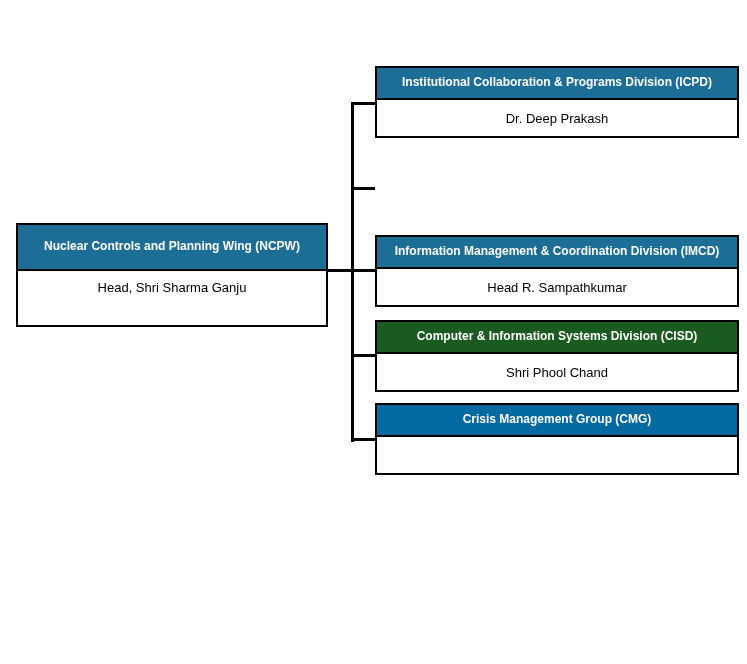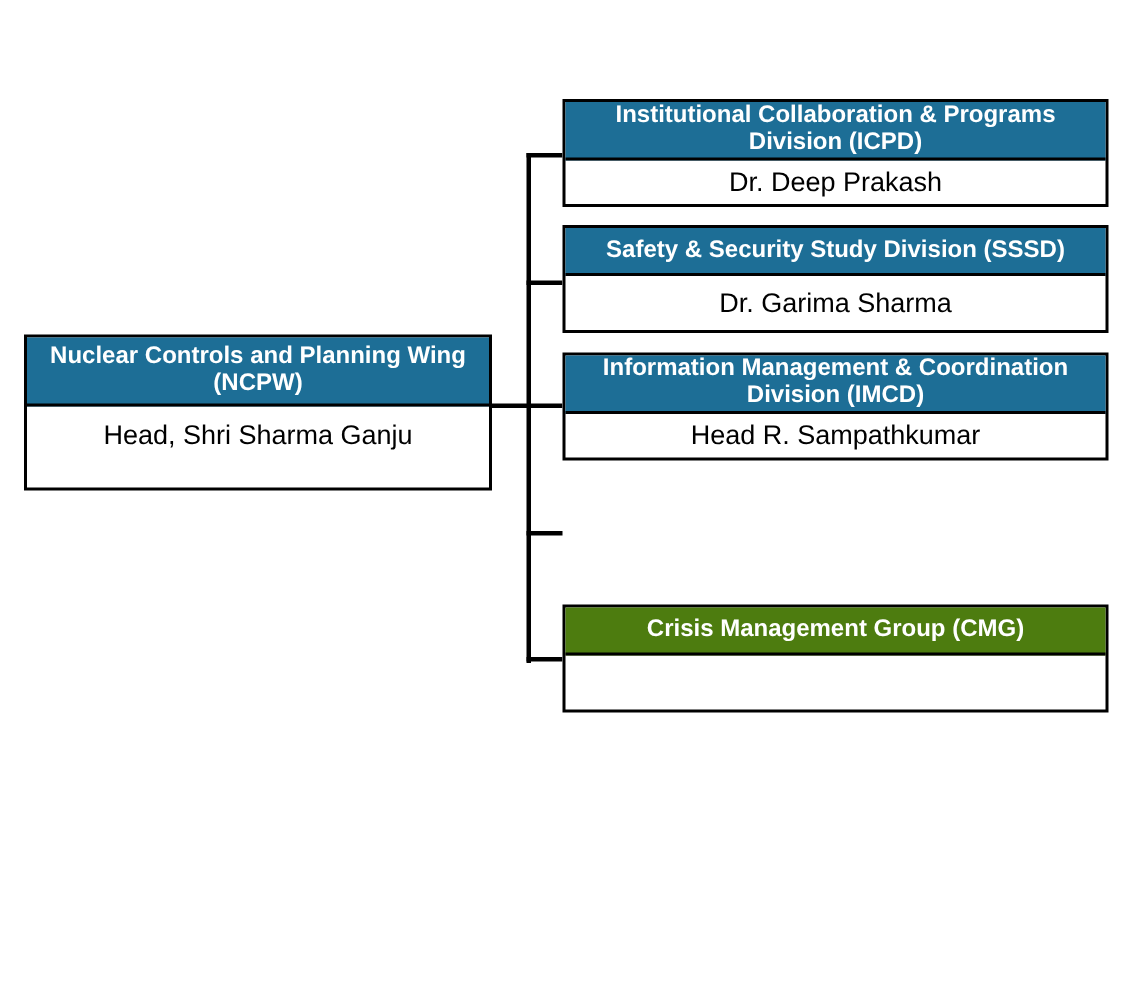--- a/index.html
+++ b/index.html
@@ -17,33 +17,33 @@
     border: 2px solid #000000;
     background: #ffffff;
     display: flex;
     flex-direction: column;
   }
   .node .hdr {
     box-sizing: border-box;
     border-bottom: 2px solid #000000;
     color: #ffffff;
     font-weight: bold;
-    font-size: 16px;
+    font-size: 12px;
     display: flex;
     align-items: center;
     justify-content: center;
     text-align: center;
     padding: 0 4px;
     line-height: 1.15;
     flex: 0 0 auto;
   }
   .node .bdy {
     flex: 1 1 auto;
     color: #000000;
-    font-size: 18px;
+    font-size: 13px;
     display: flex;
     justify-content: center;
     text-align: center;
     padding: 0 4px;
   }
   .bdy.center { align-items: center; }
   .bdy.top { align-items: flex-start; padding-top: 9px; }
 
   
   .node-root { left: 16px; top: 223px; width: 312px; height: 104px; }
@@ -86,28 +86,28 @@
   <div class="node node-root">
     <div class="hdr" style="background-color: rgb(29, 110, 150);">Nuclear Controls and Planning Wing (NCPW)</div>
     <div class="bdy top">Head, Shri Sharma Ganju</div>
   </div>
 
   <div class="node node-child node-c0">
     <div class="hdr" style="background-color: rgb(29, 110, 150);">Institutional Collaboration &amp; Programs Division (ICPD)</div>
     <div class="bdy center">Dr. Deep Prakash</div>
   </div>
 
-  <div class="node node-child node-c1">
-    <div class="hdr" style="background-color: rgb(29, 110, 150);">Safety &amp; Security Study Division (SSSD)</div>
-    <div class="bdy center">Dr. Garima Sharma</div>
-  </div>
 
   <div class="node node-child node-c2">
     <div class="hdr" style="background-color: rgb(29, 110, 150);">Information Management &amp; Coordination Division (IMCD)</div>
     <div class="bdy center">Head R. Sampathkumar</div>
   </div>
 
+  <div class="node node-child node-c3">
+    <div class="hdr" style="background-color: rgb(26, 91, 32);">Computer &amp; Information Systems Division (CISD)</div>
+    <div class="bdy center">Shri Phool Chand</div>
+  </div>
 
   <div class="node node-child node-c4">
-    <div class="hdr" style="background-color: #4d7c0f;">Crisis Management Group (CMG)</div>
+    <div class="hdr" style="background-color: #0369a1;">Crisis Management Group (CMG)</div>
   </div>
 
 </div>
 
 </body></html>

